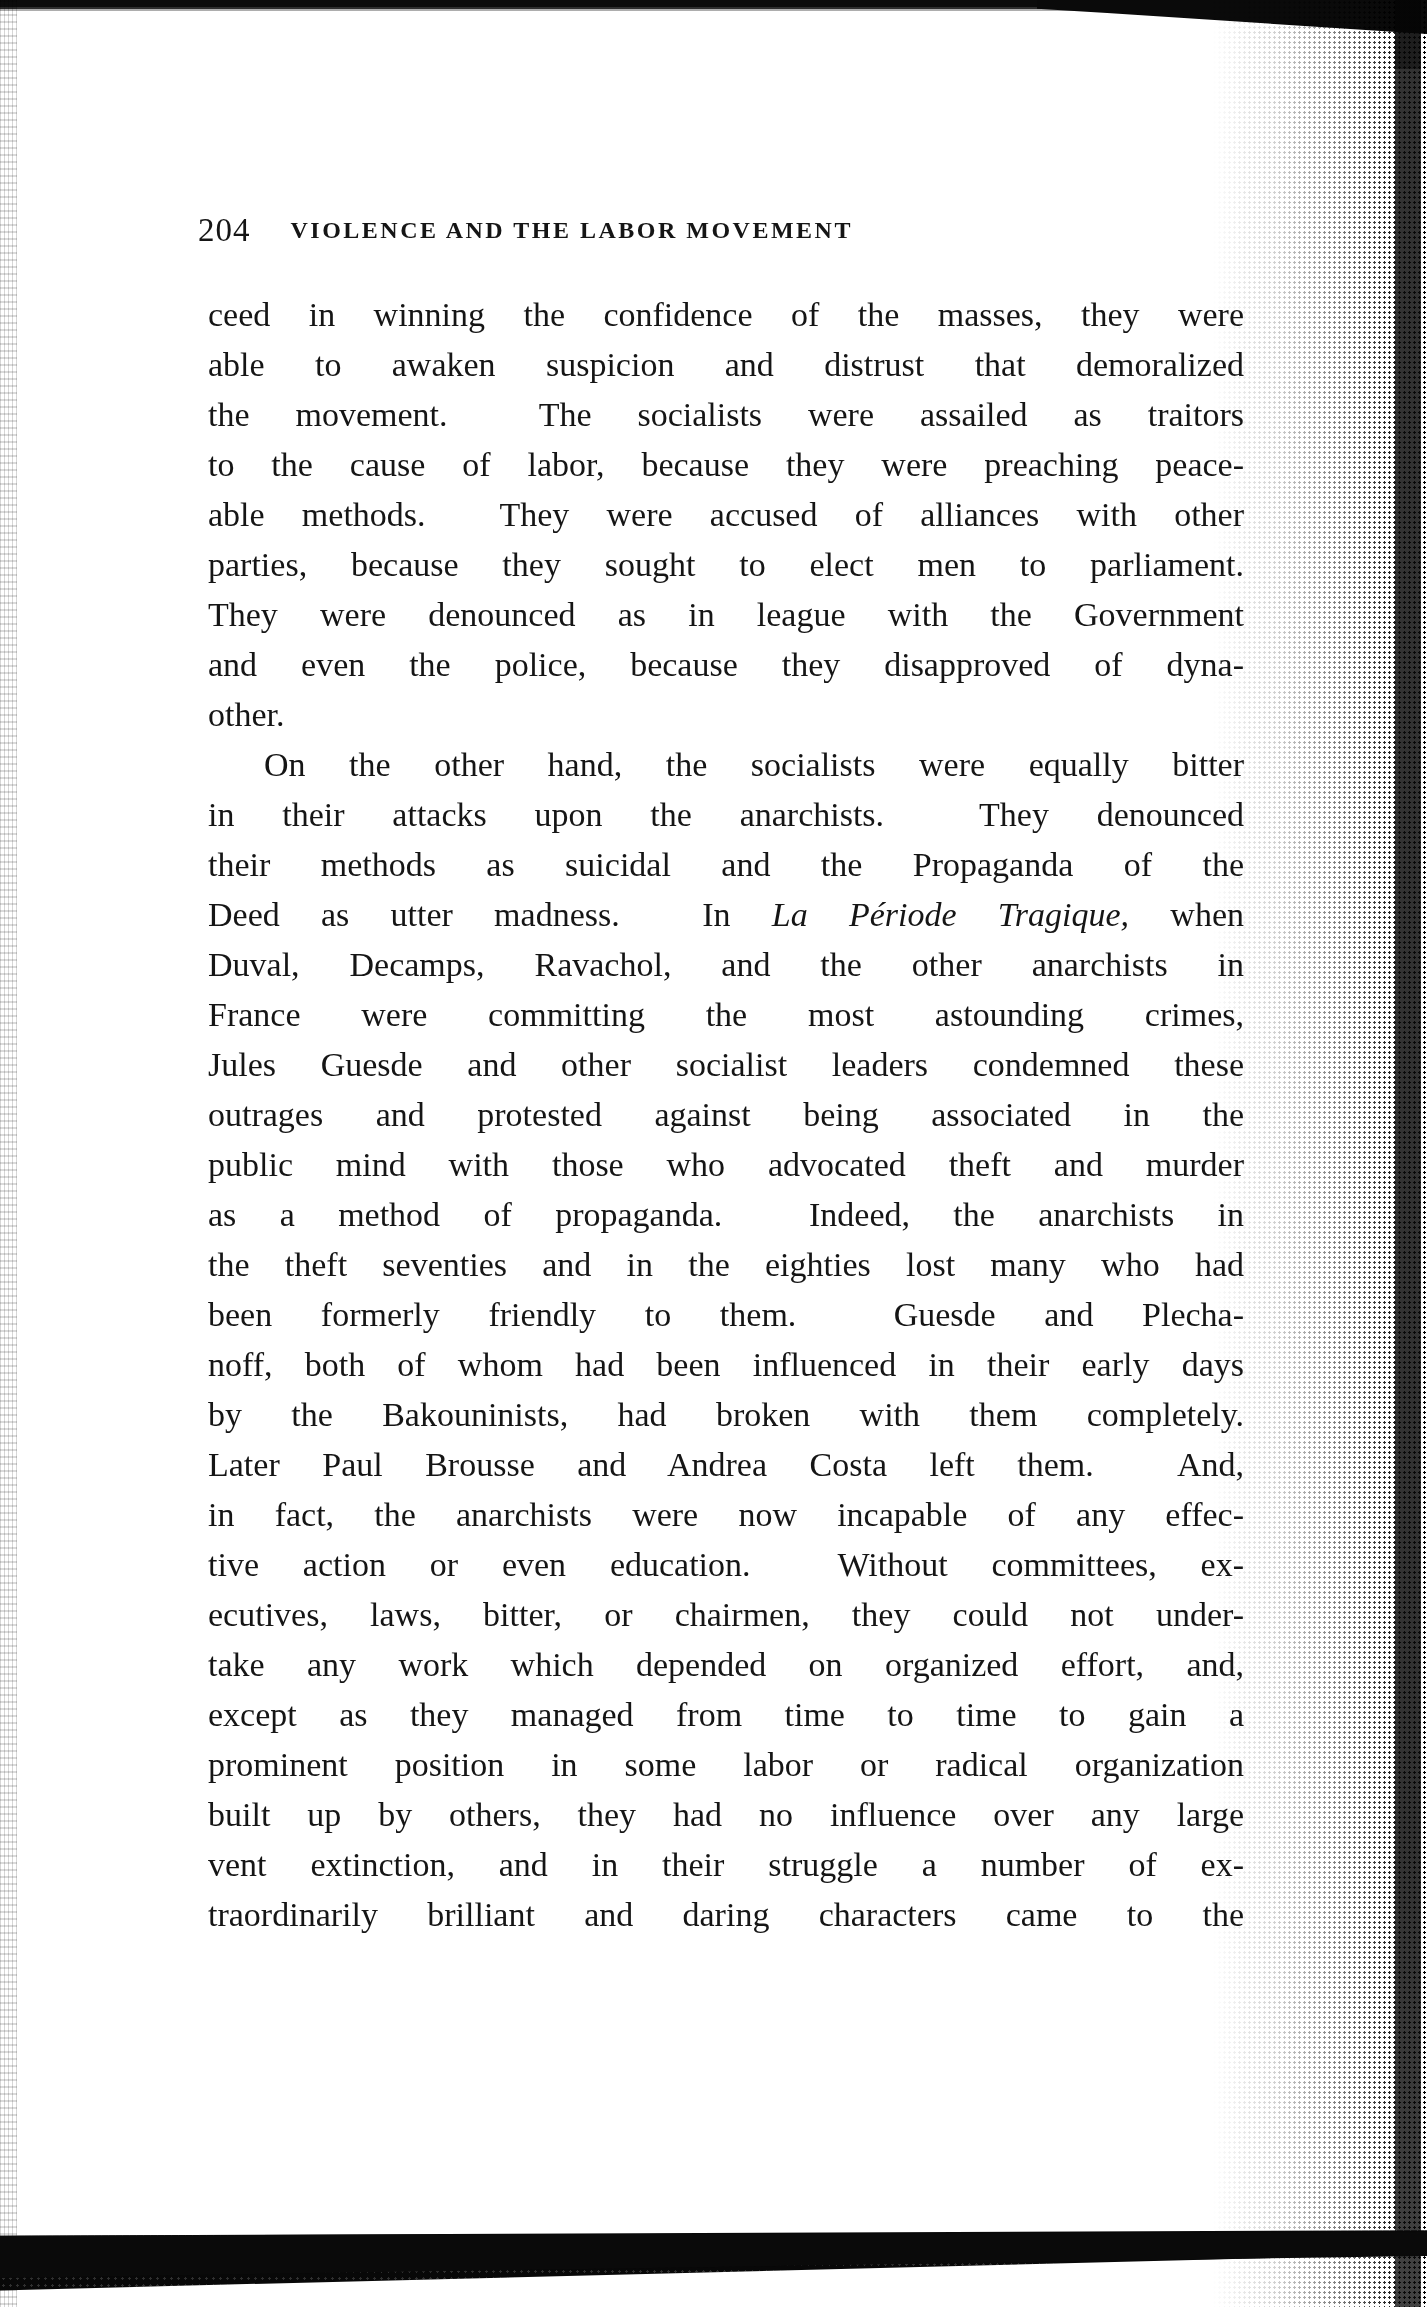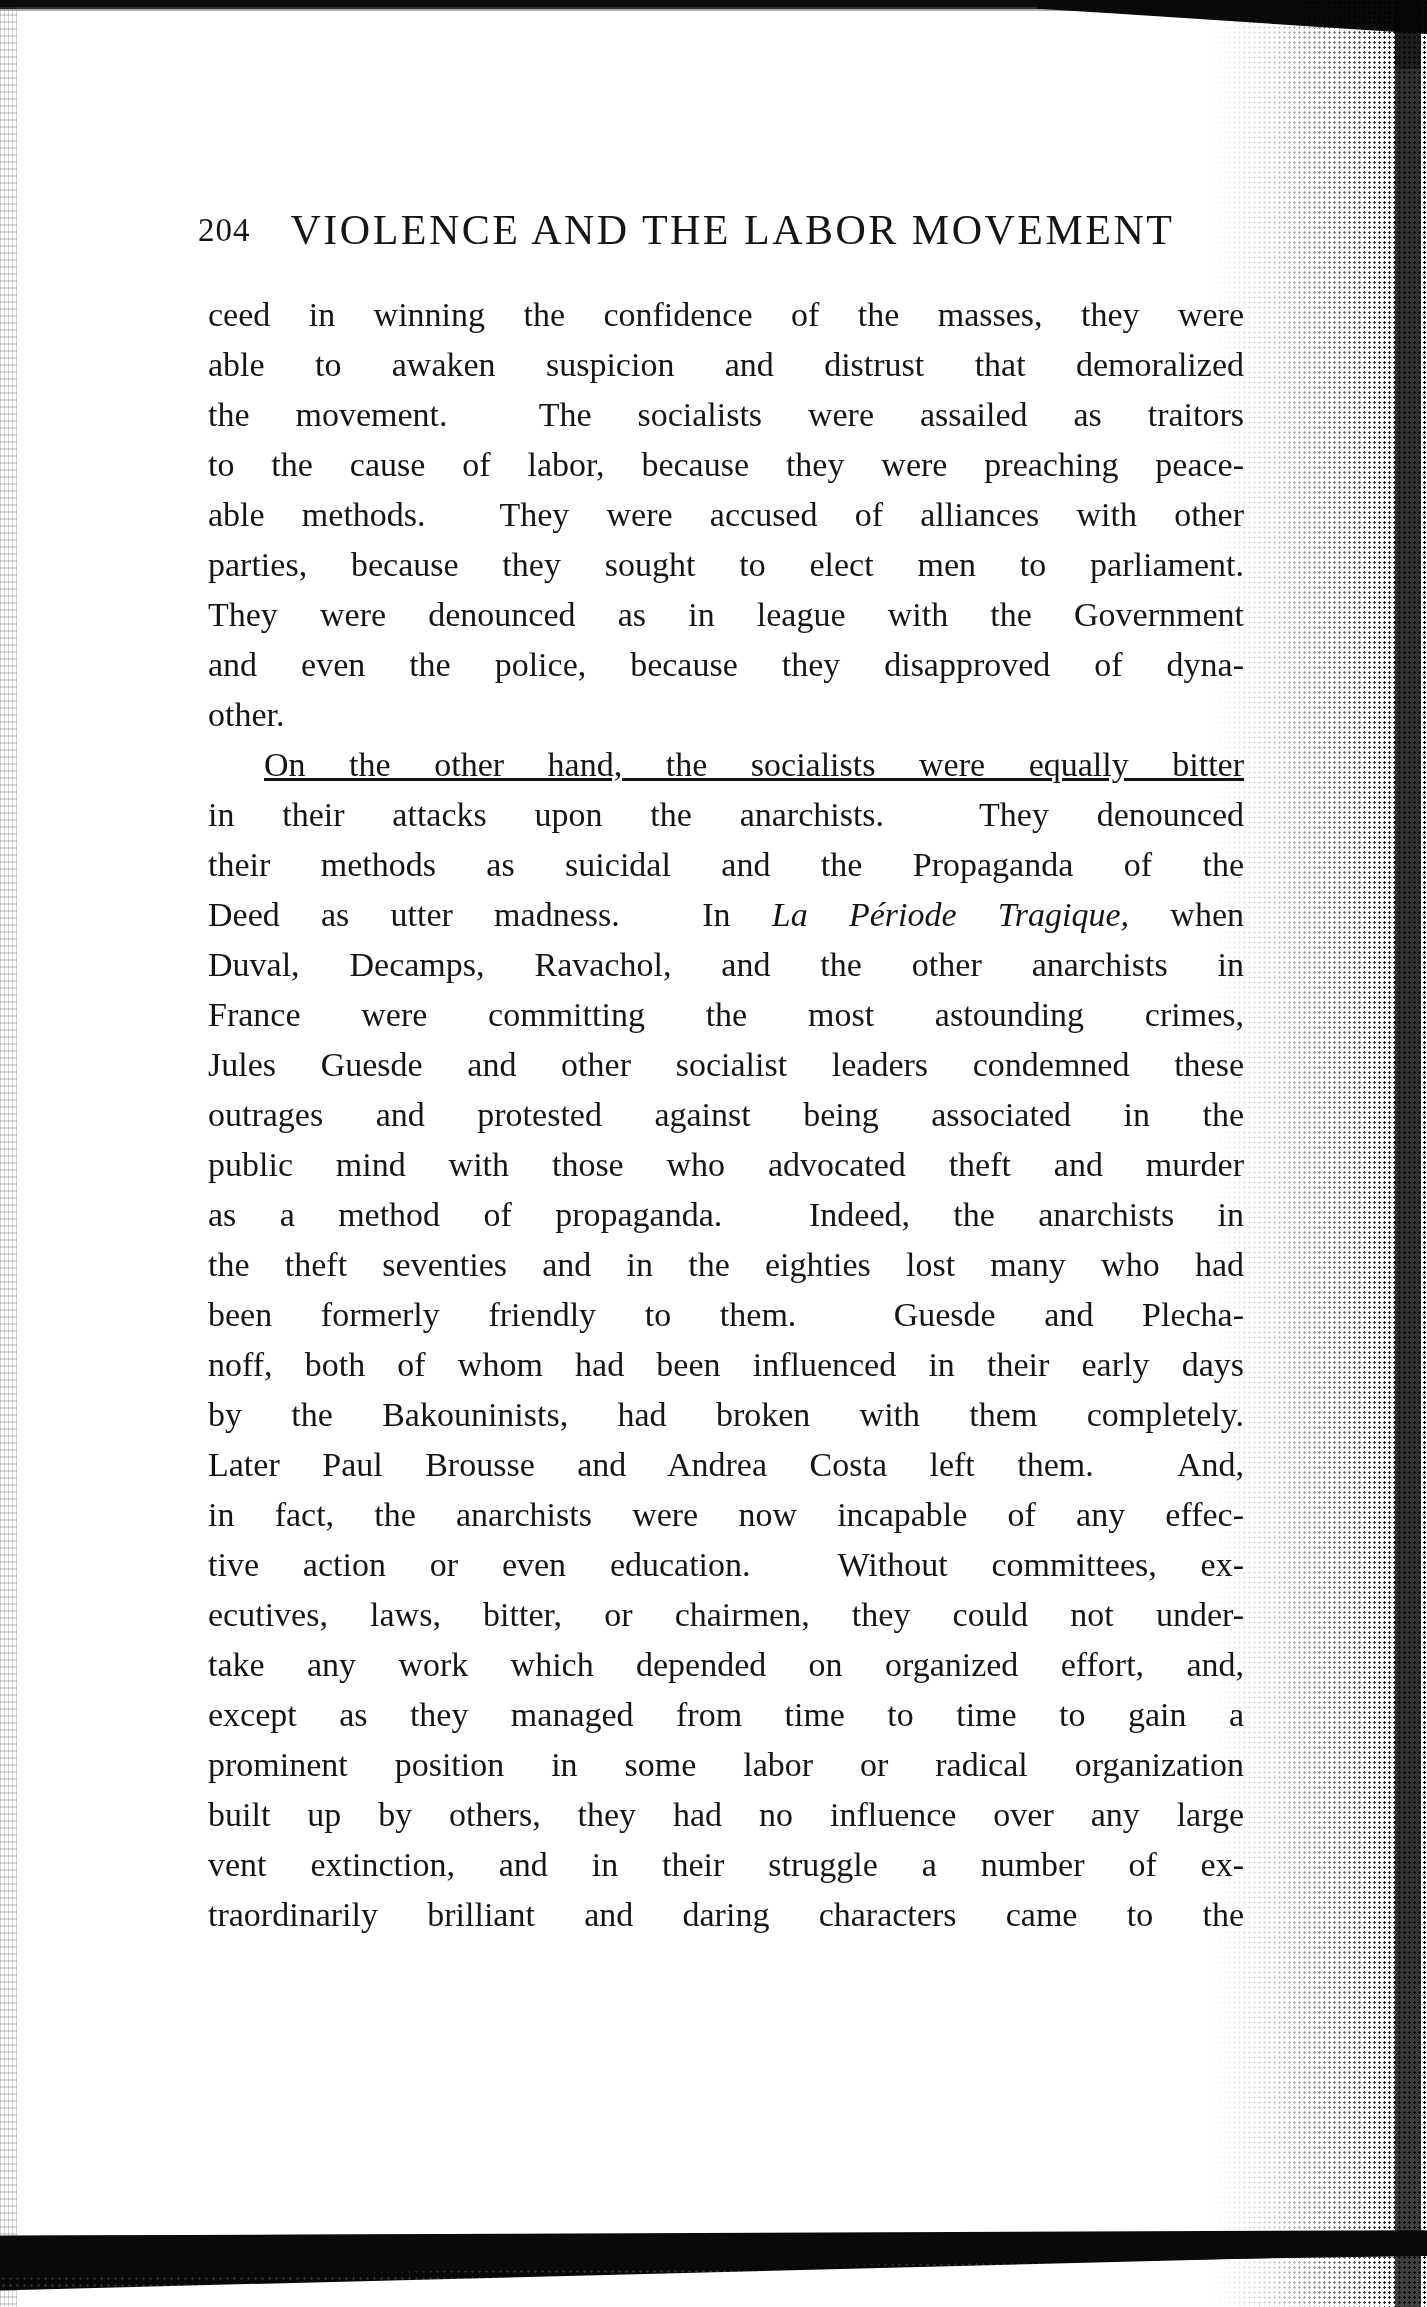--- a/index.html
+++ b/index.html
@@ -54,38 +54,38 @@
     clip-path: polygon(0 8%, 100% 0, 100% 52%, 0 100%);
   }
 
   
   .header {
     position: absolute; top: 205px; left: 198px; height: 50px;
     display: flex; align-items: flex-end; gap: 40px;
     line-height: 50px;
   }
   .page-number { font-size: 33px; letter-spacing: 1px; }
-  .header-title { font-size: 42px; letter-spacing: 2.5px; }
+  .header-title { font-size: 24px; letter-spacing: 2.5px; font-weight: bold; }
 
   
   .text-block {
     position: absolute; top: 290px; left: 208px; width: 1036px;
     font-size: 34px;
   }
   .line {
     height: 50px; line-height: 50px;
     text-align: justify;
     -moz-text-align-last: justify;
     text-align-last: justify;
     white-space: nowrap;
   }
   .line span, .line em { white-space: normal; }
   .line { white-space: normal; }
   .line.end { text-align-last: left; }
-  .line.indent { text-indent: 56px; text-decoration: underline; }
+  .line.indent { text-indent: 56px; }
   .line em { font-style: italic; }
 </style>
 </head>
 <body>
 
 <div class="page">
 
   <div class="top-edge"></div>
   <div class="top-edge-right"></div>
   <div class="right-shadow"></div>

